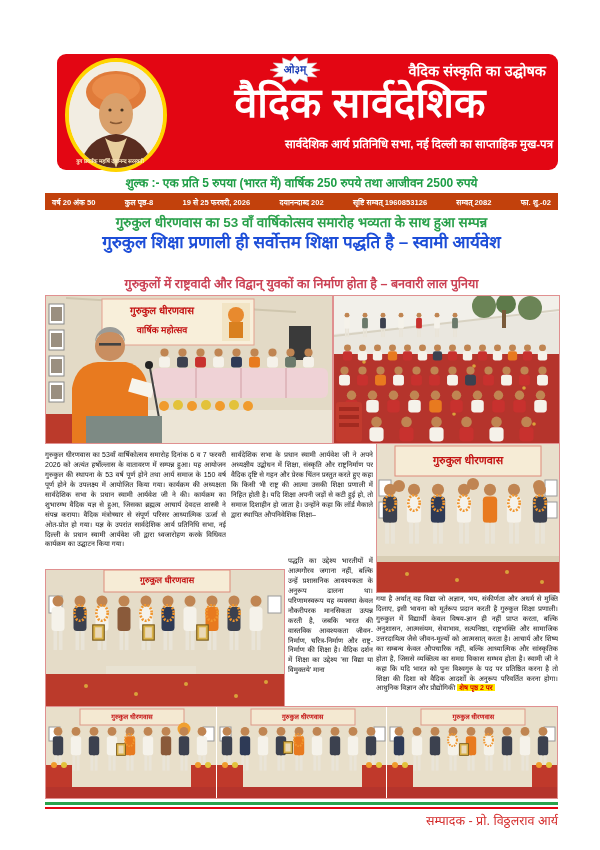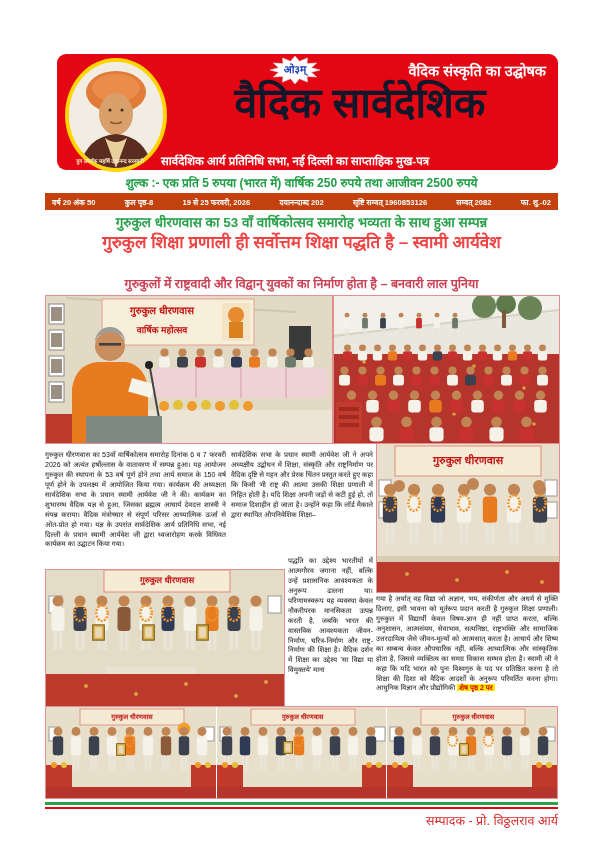--- a/index.html
+++ b/index.html
@@ -7,38 +7,38 @@
         font-family:"Liberation Sans",sans-serif;}
 
   
   .masthead{position:absolute;left:57px;top:54px;width:501px;height:116px;
             background:#e30613;border-radius:9px;}
   .portrait{position:absolute;left:8px;top:4px;width:94px;height:106px;border-radius:50%;
             border:4px solid #ffd400;overflow:hidden;background:#f2ece0;}
   .mast-slogan{position:absolute;right:12px;top:6px;width:260px;text-align:right;
                color:#ffffff;font-weight:bold;font-size:14.5px;}
   .mast-title{position:absolute;left:112px;top:26px;width:382px;text-align:center;
-              color:#0f172a;font-weight:bold;font-size:41px;line-height:1.15;white-space:nowrap;}
-  .mast-sub{position:absolute;left:104px;bottom:2px;width:392px;text-align:left;
+              color:#ffffff;font-weight:bold;font-size:41px;line-height:1.15;white-space:nowrap;}
+  .mast-sub{position:absolute;left:104px;bottom:19px;width:392px;text-align:right;
             color:#ffffff;font-weight:bold;font-size:11.5px;white-space:nowrap;}
   .omburst{position:absolute;left:212px;top:1px;width:52px;height:30px;}
   .omtext{position:absolute;left:0;top:7px;width:52px;text-align:center;color:#1a3bb5;
           font-weight:bold;font-size:10.5px;}
   .portrait-caption{position:absolute;left:60px;top:157px;width:100px;text-align:center;
                     color:#ffeac0;font-size:5.5px;font-weight:bold;}
 
   .price-line{position:absolute;left:45px;top:174px;width:513px;text-align:center;
               color:#1f9e46;font-weight:bold;font-size:12px;}
   .info-bar{position:absolute;left:45px;top:193px;width:513px;height:17px;background:#c2410c;
             display:flex;align-items:center;justify-content:space-between;box-sizing:border-box;
             padding:0 7px;color:#ffffff;font-weight:bold;font-size:7.6px;white-space:nowrap;}
 
   .headline{position:absolute;left:45px;width:513px;text-align:center;font-weight:bold;white-space:nowrap;}
   .h-green{color:#2aa14b;}
-  .h-red{color:#ef4444;}
+  .h-red{color:#1d4ed8;}
   .h-crimson{color:#cb4154;}
 
   .photo{position:absolute;border:1px solid #e09090;overflow:hidden;background:#e8dfca;}
   .pbanner{position:absolute;color:#c41414;font-weight:bold;text-align:center;white-space:nowrap;overflow:hidden;}
 
   .col{position:absolute;font-size:7px;line-height:1.42;text-align:justify;color:#141414;overflow:hidden;}
   .hl{background:#ffe800;color:#d40000;font-weight:bold;padding:0 2px;}
 
   .strip{position:absolute;left:45px;top:706px;width:513px;height:93px;border:1px solid #e09090;
          display:flex;gap:1px;background:#ffffff;box-sizing:border-box;}

